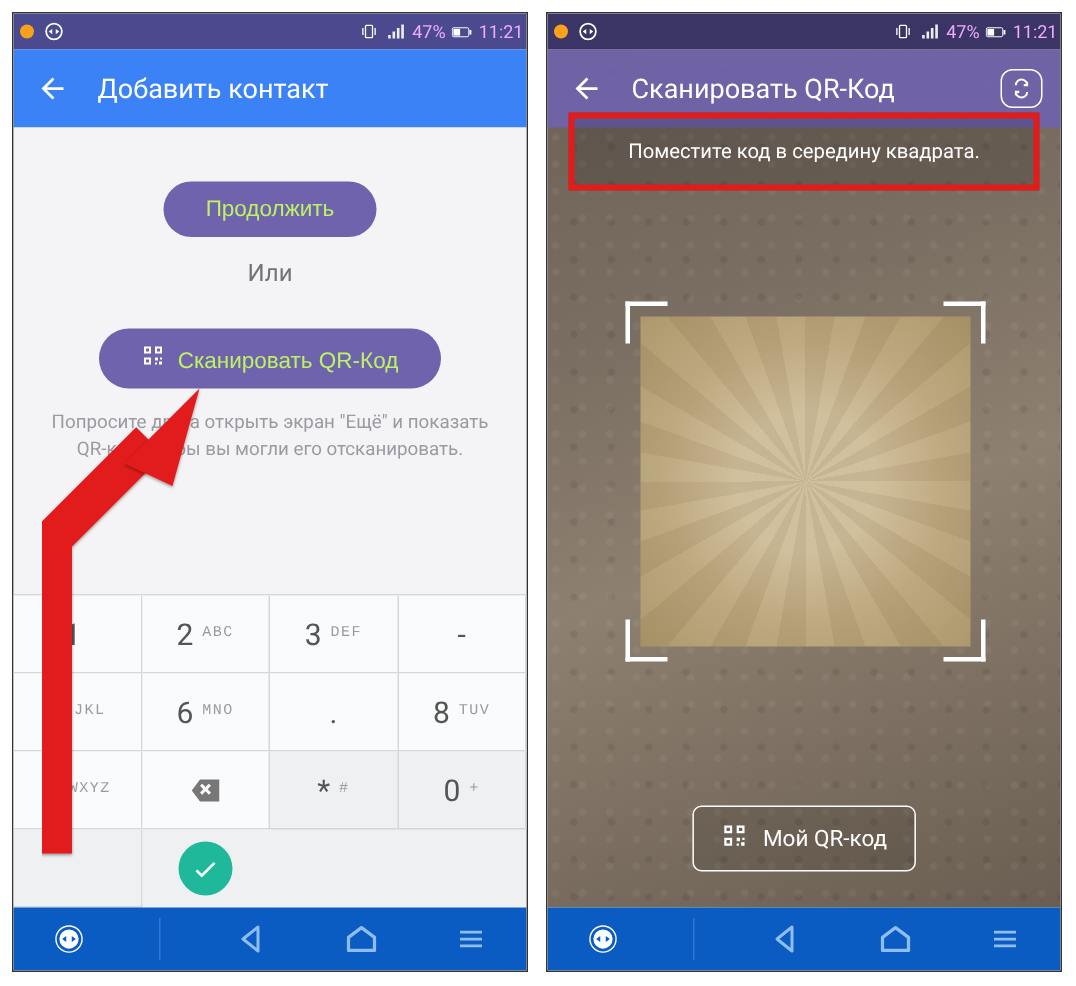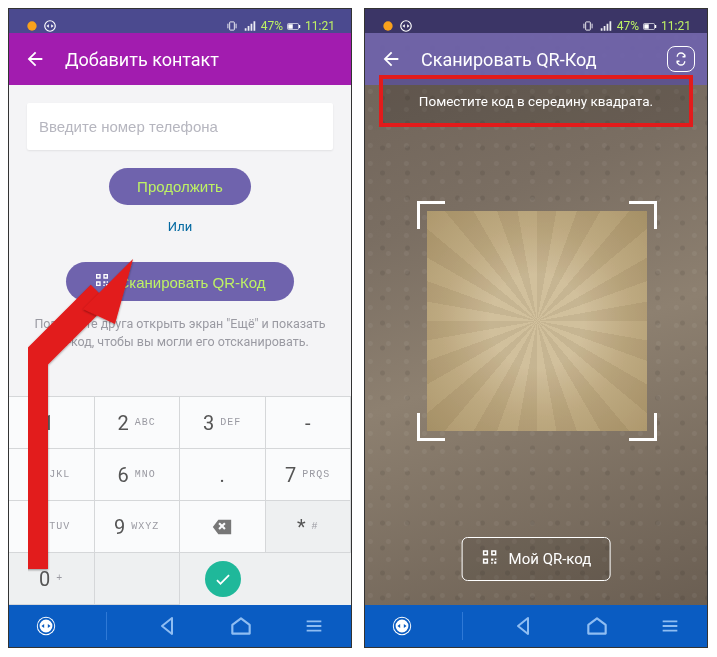--- a/index.html
+++ b/index.html
@@ -19,34 +19,34 @@
     background: #fff;
     display: flex;
     flex-direction: column;
     position: relative;
     overflow: hidden;
   }
   
   .statusbar {
     height: 24px;
     background: #4b4a8f;
-    color: #bef264;
-    display: flex;
-    align-items: flex-end;
+    color: #f0abfc;
+    display: flex;
+    align-items: center;
     justify-content: space-between;
     font-size: 12px;
-    padding: 0 16px;
+    padding: 0 2px;
   }
   .statusbar .left, .statusbar .right { display: flex; align-items: center; gap: 4px; }
   .status-icon { width: 14px; height: 14px; display:inline-flex; align-items:center; justify-content:center; }
   .statusbar svg { fill: #fff; }
   
   .appbar {
     height: 52px;
-    background: #a21caf;
+    background: #3b82f6;
     color: #fff;
     display: flex;
     align-items: center;
     padding: 0 12px;
     gap: 16px;
     font-size: 18px;
   }
   .appbar.dark { background: rgba(111,99,173,0.92); position:absolute; top:24px; left:0; right:0; z-index:5;}
   .appbar .title { flex: 1; }
   .appbar .iconbtn { width: 28px; height:28px; display:flex; align-items:center; justify-content:center; cursor:pointer;}
@@ -80,22 +80,22 @@
     color: #bef264;
     border: none;
     border-radius: 20px;
     padding: 10px 28px;
     font-size: 15px;
     cursor: pointer;
     display:flex; align-items:flex-end; gap:8px;
   }
   .or {
     margin: 14px 0 10px 0;
-    color: #0369a1;
-    font-size: 13px;
+    color: #737373;
+    font-size: 16px;
   }
   .helper {
     margin-top: 14px;
     color: #9a9aa2;
     font-size: 12.5px;
     text-align: center;
     line-height: 1.45;
     padding: 0 6px;
   }
   
@@ -252,23 +252,20 @@
   <div class="appbar">
     <div class="iconbtn">
       <svg viewBox="0 0 24 24" width="22" height="22" fill="#fff">
           <path d="M20 11H7.8l5.6-5.6L12 4l-8 8 8 8 1.4-1.4L7.8 13H20z"></path>
         </svg>
     </div>
     <div class="title">Добавить контакт</div>
   </div>
 
   <div class="content-left">
-    <div class="input-card">
-      <input class="phoneinput" placeholder="Введите номер телефона" style="">
-    </div>
     <button class="btn">
       <span>Продолжить</span>
     </button>
     <div class="or">Или</div>
     <button class="btn">
       <span>
         <svg viewBox="0 0 24 24" width="16" height="16" fill="#fff">
             <path d="M3 3h7v7H3zM5 5v3h3V5zM14 3h7v7h-7zM16 5v3h3V5zM3 14h7v7H3zM5 16v3h3v-3zM14 14h3v3h-3zM19 14h2v2h-2zM14 19h2v2h-2zM18 18h3v3h-3z"></path>
           </svg>
       </span>
@@ -296,24 +293,20 @@
     <div class="key">
         <span class="digit">5</span>
         <span class="letters">JKL</span>
       </div>
     <div class="key">
         <span class="digit">6</span>
         <span class="letters">MNO</span>
       </div>
     <div class="key">
         <span class="digit">.</span>
-      </div>
-    <div class="key">
-        <span class="digit">7</span>
-        <span class="letters">PRQS</span>
       </div>
     <div class="key">
         <span class="digit">8</span>
         <span class="letters">TUV</span>
       </div>
     <div class="key">
         <span class="digit">9</span>
         <span class="letters">WXYZ</span>
       </div>
     <div class="key backspace">

